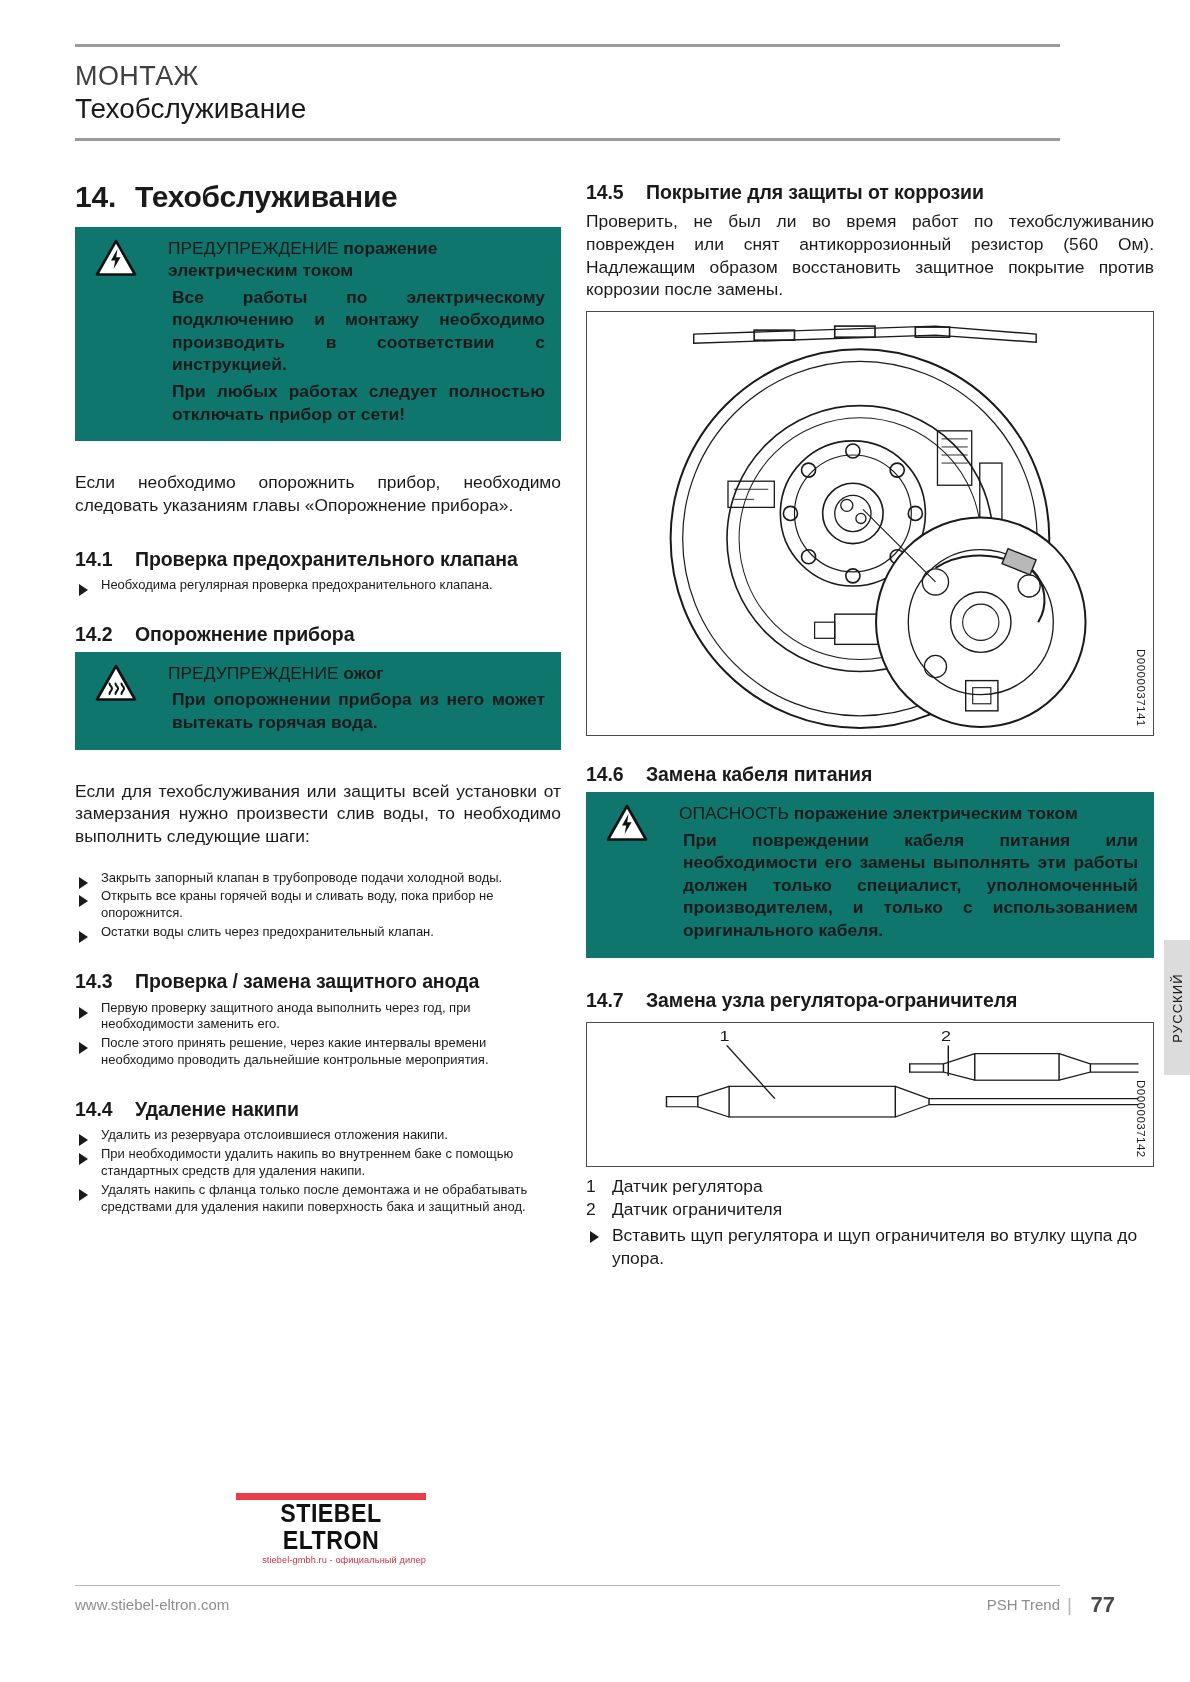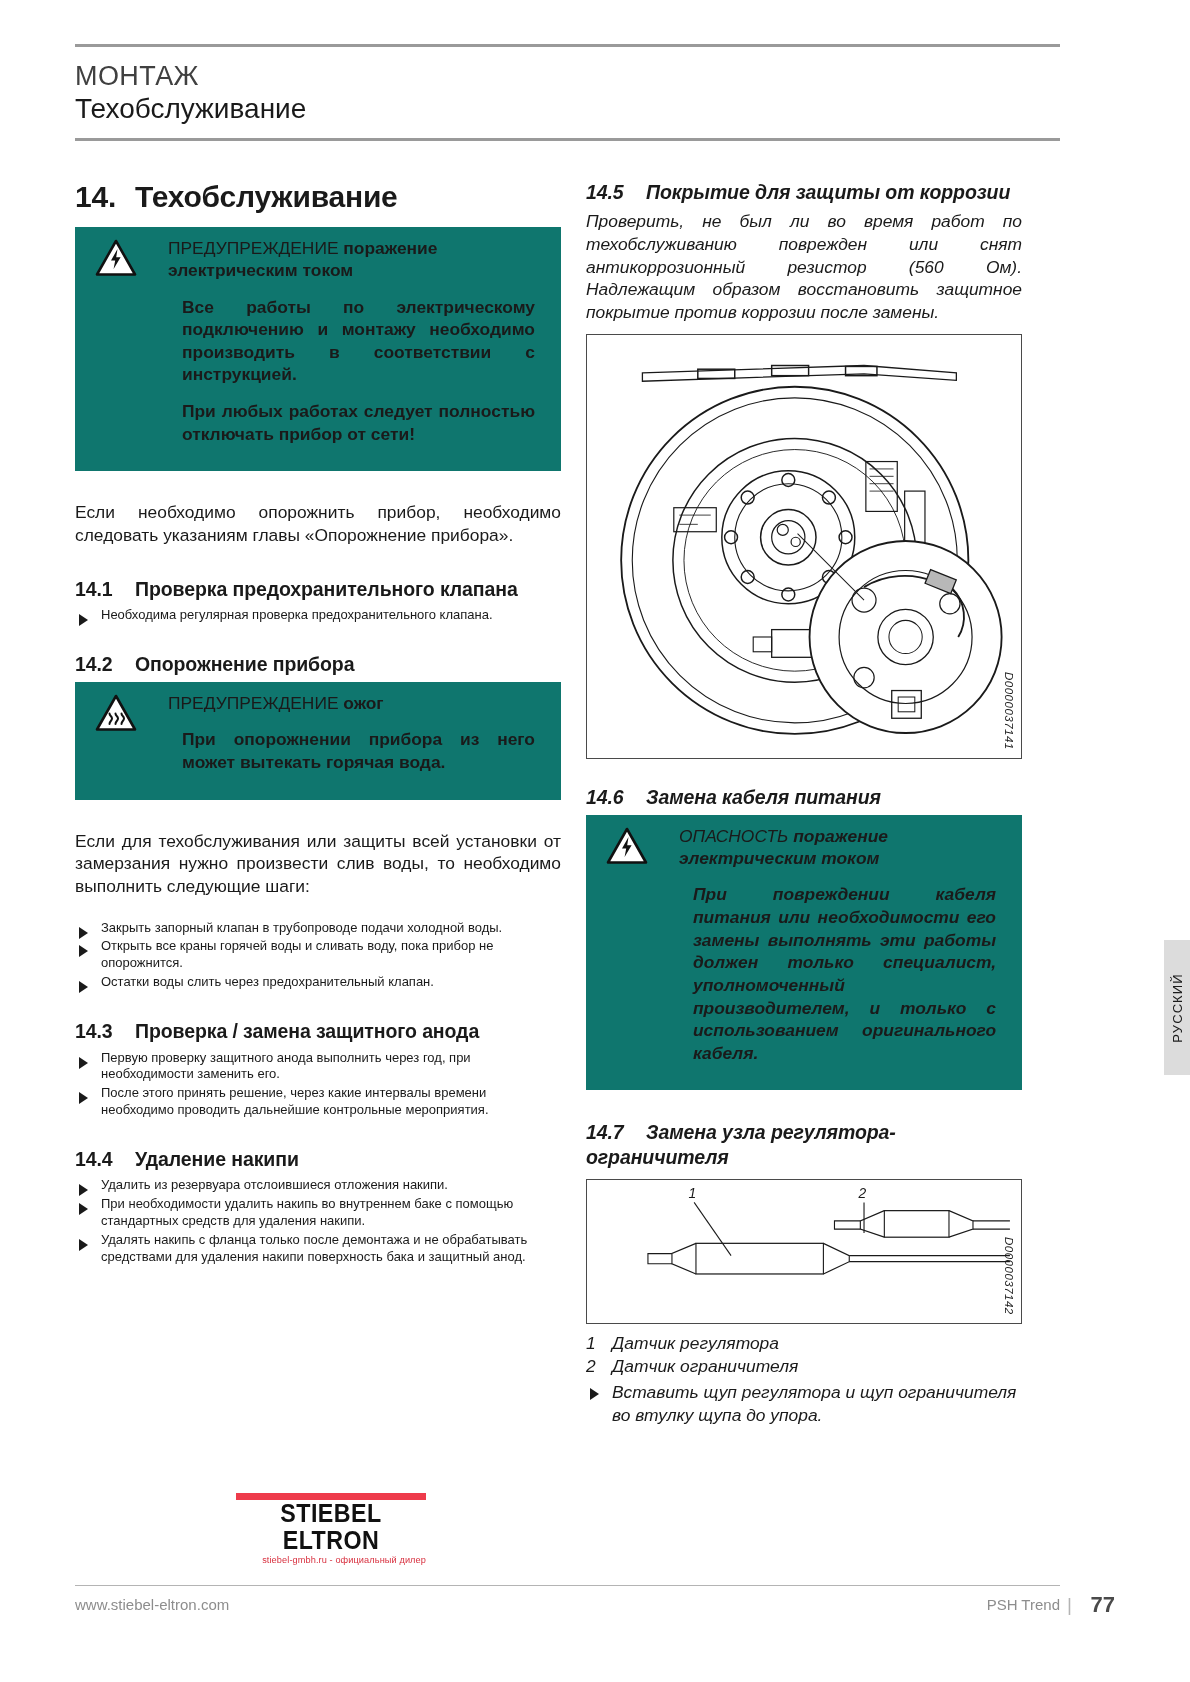--- a/index.html
+++ b/index.html
@@ -56,22 +56,21 @@
   .col-left {
     position: absolute;
     left: 75px;
     top: 180px;
     width: 486px;
   }
   .col-right {
     position: absolute;
     left: 586px;
     top: 180px;
-    width: 436px;
-    font-style: italic;
+    width: 568px;
   }
 
   h1.chapter {
     font-size: 30px;
     font-weight: bold;
     margin: 0 0 14px 0;
     line-height: 1.1;
     letter-spacing: -0.2px;
   }
   h1.chapter .num { display: inline-block; min-width: 60px; }
@@ -124,21 +123,21 @@
   .warn-head .lead {
     font-weight: 400;
   }
   .warn-head .kind {
     font-weight: bold;
   }
   .warn-text {
     font-size: 17.4px;
     line-height: 1.30;
     font-weight: bold;
-    margin: 14px;
+    margin: 4px;
     text-align: justify;
     text-justify: inter-word;
   }
 
   
   ul.triangles {
     list-style: none;
     margin: 0;
     padding: 0;
   }

